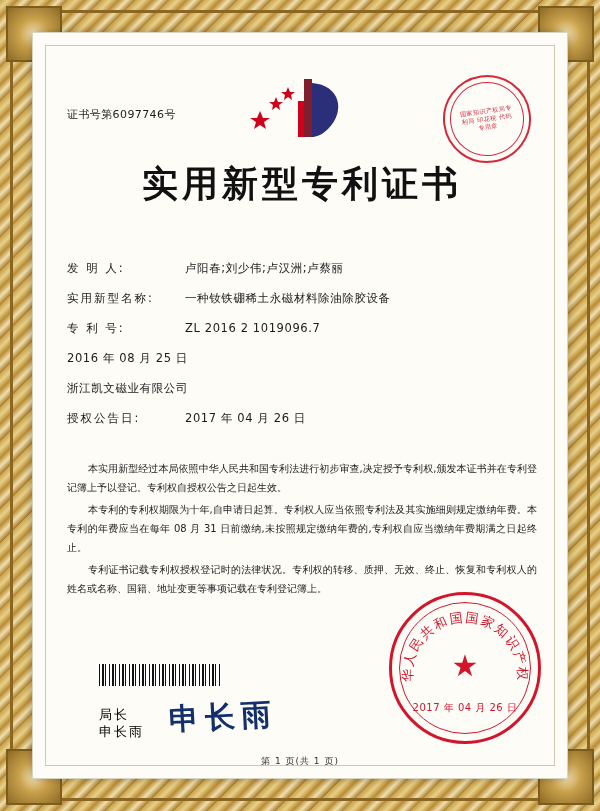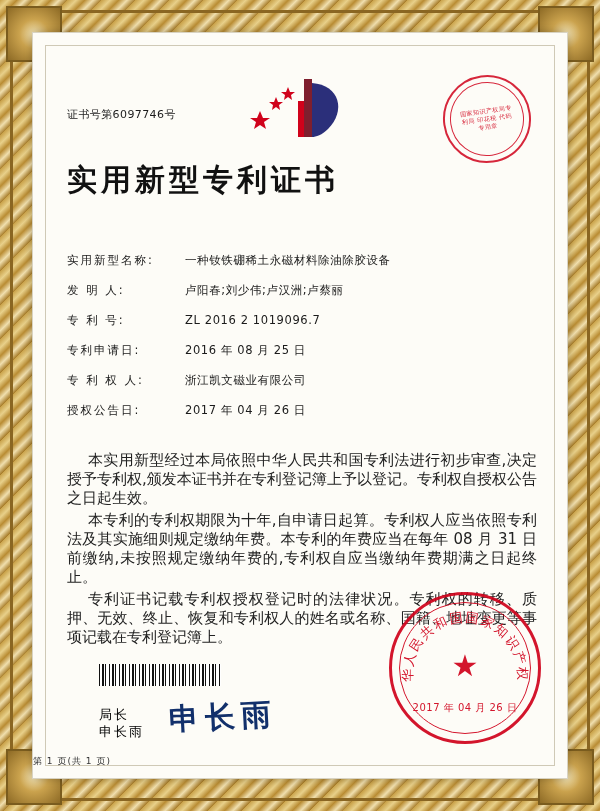--- a/index.html
+++ b/index.html
@@ -114,24 +114,24 @@
   .seal-top .seal-text {
     font-size: 6px;
     line-height: 8px;
     text-align: center;
     width: 54px;
     letter-spacing: .5px;
   }
 
   .title {
     margin-top: 38px;
-    text-align: left;
+    text-align: center;
     font-family: "DejaVu Serif", serif;
     font-weight: bold;
-    font-size: 30px;
+    font-size: 36px;
     letter-spacing: 4px;
     color: #111;
   }
 
   .fields {
     margin-top: 44px;
     font-size: 11.5px;
     line-height: 30px;
     color: #1b1b1b;
   }
@@ -144,21 +144,21 @@
     width: 118px;
     flex: 0 0 118px;
     letter-spacing: 2px;
   }
   .field-value {
     letter-spacing: .6px;
   }
 
   .paragraphs {
     margin-top: 26px;
-    font-size: 15px;
+    font-size: 10px;
     line-height: 19px;
     text-align: justify;
     color: #222;
   }
   .paragraphs p {
     margin: 0 0 3px 0;
     text-indent: 21px;
   }
 
   
@@ -237,20 +237,21 @@
     font-size: 10px;
     letter-spacing: .5px;
     color: #d0021b;
   }
 
   .page-footer {
     position: absolute;
     bottom: 10px;
     left: 0;
     right: 0;
+    text-align: center;
     font-size: 9px;
     color: #333;
     letter-spacing: 1px;
   }
 </style>
 </head>
 <body>
 
 <div class="certificate">
   <div class="frame-inner-gold"></div>
@@ -281,37 +282,35 @@
         <div class="seal-ring"></div>
         <div class="seal-text">国家知识产权局专利局 印花税 代码专用章</div>
       </div>
 
       <div class="cert-no">证书号第6097746号</div>
 
       <div class="title">实用新型专利证书</div>
 
       <div class="fields">
         <div class="field-row">
+          <span class="field-label">发 明 人:</span>
+          <span class="field-value">卢阳春;刘少伟;卢汉洲;卢蔡丽</span>
+        </div>
+        <div class="field-row">
           <span class="field-label">实用新型名称:</span>
           <span class="field-value">一种钕铁硼稀土永磁材料除油除胶设备</span>
         </div>
         <div class="field-row">
-          <span class="field-label">发 明 人:</span>
-          <span class="field-value">卢阳春;刘少伟;卢汉洲;卢蔡丽</span>
-        </div>
-        <div class="field-row">
           <span class="field-label">专 利 号:</span>
           <span class="field-value">ZL 2016 2 1019096.7</span>
         </div>
         <div class="field-row">
-          <span class="field-label">专利申请日:</span>
           <span class="field-value">2016 年 08 月 25 日</span>
         </div>
         <div class="field-row">
-          <span class="field-label">专 利 权 人:</span>
           <span class="field-value">浙江凯文磁业有限公司</span>
         </div>
         <div class="field-row">
           <span class="field-label">授权公告日:</span>
           <span class="field-value">2017 年 04 月 26 日</span>
         </div>
       </div>
 
       <div class="paragraphs">
         <p>本实用新型经过本局依照中华人民共和国专利法进行初步审查,决定授予专利权,颁发本证书并在专利登记簿上予以登记。专利权自授权公告之日起生效。</p>

